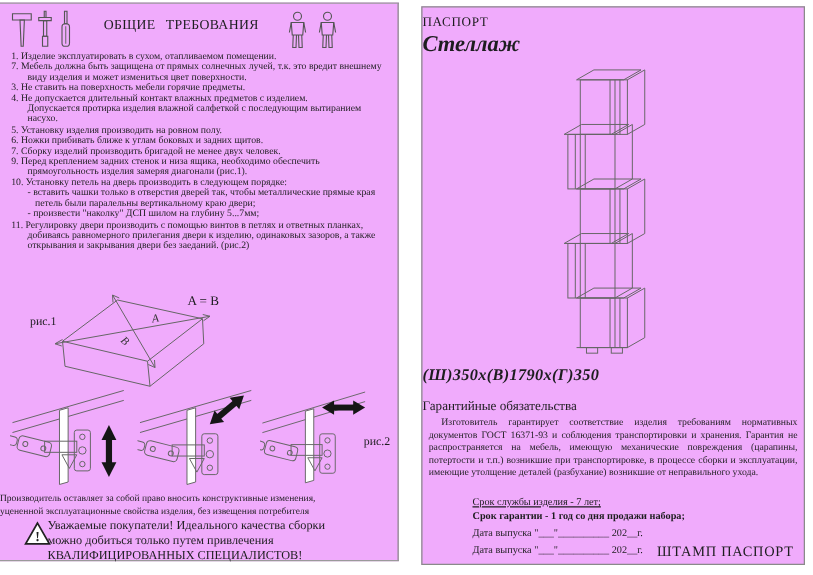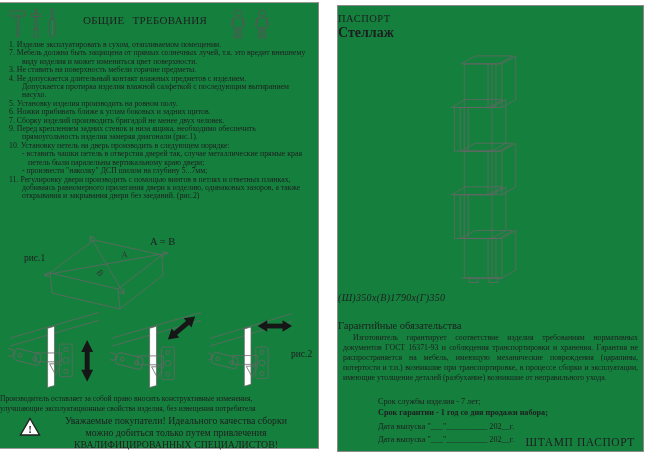--- a/index.html
+++ b/index.html
@@ -2,21 +2,21 @@
 <html><head>
 <meta charset="utf-8">
 <style>
   html,body{margin:0;padding:0;}
   body{
     width:650px;height:460px;overflow:hidden;background:#ffffff;
     font-family:"Liberation Serif", serif;color:#1d1d1f;
     -webkit-font-smoothing:antialiased;
   }
   .page{position:relative;width:650px;height:460px;background:#fff;}
-  .panel{position:absolute;background:#15803d;}
+  .panel{position:absolute;background:#f0abfc;}
   .panel-left{
     left:0;top:2px;width:318px;height:445px;
     border-top:1px solid #9a9a9a;border-right:1px solid #8a8a8a;border-bottom:1px solid #9a9a9a;
   }
   .panel-right{
     left:337px;top:5px;width:305px;height:445px;
     border:1px solid #8a8a8a;
   }
   .abs{position:absolute;}
   .ctr{text-align:left;left:0;right:0;}
@@ -24,31 +24,31 @@
   .lp-title{top:11px;left:58px;width:174px;text-align:center;font-size:11px;
     word-spacing:5px;letter-spacing:.3px;white-space:nowrap;}
   .reqs{left:9px;top:38px;width:299px;font-size:7.8px;line-height:8.4px;}
   .req[data-level="0"]{padding-left:13px;text-indent:-13px;}
   .req[data-level="1"]{padding-left:13px;text-indent:0;}
   .req[data-level="2"]{padding-left:19px;text-indent:-6px;}
   .fig1-eq{left:150px;top:233px;font-size:10.5px;}
   .fig1-label{left:24px;top:250px;font-size:9.5px;}
   .fig2-label{left:291px;top:346px;font-size:9.5px;}
   .mfg-note{top:391px;font-size:7.6px;line-height:1.28;white-space:pre-line;}
-  .warning-text{left:38px;right:4px;top:412px;text-align:center;font-size:9.8px;
+  .warning-text{left:38px;right:4px;top:412px;text-align:left;font-size:9.8px;
     line-height:1.2;white-space:pre-line;}
   
   .rp-doc{top:7px;font-size:10.5px;letter-spacing:.5px;}
-  .rp-name{top:19px;font-size:14px;font-weight:bold;}
-  .rp-dims{top:286px;font-size:10px;font-weight:normal;font-style:italic;letter-spacing:.3px;}
+  .rp-name{top:19px;font-size:18px;font-weight:bold;font-style:italic;}
+  .rp-dims{top:286px;font-size:13px;font-weight:bold;font-style:italic;letter-spacing:.3px;}
   .wr-title{top:314px;font-size:10.5px;}
   .wr-body{left:5px;right:5px;top:327px;font-size:7.8px;line-height:1.27;
     text-align:justify;text-indent:10px;}
   .wr-discount{top:368px;font-size:7.8px;line-height:1.3;white-space:pre-line;}
-  .wr-line1{left:40px;top:391px;font-size:8.2px;}
+  .wr-line1{left:40px;top:391px;font-size:8.2px;text-decoration:underline;}
   .wr-line2{left:40px;top:402px;font-size:8.2px;font-weight:bold;}
   .wr-date1{left:40px;top:416px;font-size:8.2px;}
   .wr-date2{left:40px;top:429px;font-size:8.2px;}
   .wr-stamp{right:8px;top:430px;font-size:11.5px;letter-spacing:.6px;}
   svg{display:block;}
   .ln{stroke:#555;stroke-width:.9;fill:none;}
   .lnthin{stroke:#666;stroke-width:.8;fill:none;}
   .blk{fill:#161616;stroke:none;}
 </style>
 </head>
@@ -108,21 +108,21 @@
 
         <div class="req" data-level="0">6. Ножки прибивать ближе к углам боковых и задних щитов.</div>
 
         <div class="req" data-level="0">7. Сборку изделий производить бригадой не менее двух человек.</div>
 
 
         <div class="req" data-level="0">9. Перед креплением задних стенок и низа ящика, необходимо обеспечить прямоугольность изделия замеряя диагонали (рис.1).</div>
 
         <div class="req" data-level="0">10. Установку петель на дверь производить в следующем порядке:</div>
 
-        <div class="req" data-level="2">- вставить чашки петель в отверстия дверей так, случае металлические прямые края петель были паралельны вертикальному краю двери;</div>
+        <div class="req" data-level="2">- вставить чашки только в отверстия дверей так, чтобы металлические прямые края петель были паралельны вертикальному краю двери;</div>
 
         <div class="req" data-level="2">- произвести "наколку" ДСП шилом на глубину 5...7мм;</div>
 
 
         <div class="req" data-level="0">11. Регулировку двери производить с помощью винтов в петлях и ответных планках, добиваясь равномерного прилегания двери к изделию, одинаковых зазоров, а также открывания и закрывания двери без заеданий. (рис.2)</div>
       </div>
 
     <div class="abs fig1-eq">A = B</div>
     <svg class="abs" style="left:36px;top:224px;" width="134" height="88" viewBox="0 0 134 88">
       <g class="lnthin">
@@ -217,21 +217,21 @@
       </g>
       <g class="blk">
         <rect x="60" y="16.5" width="20" height="5"></rect>
         <path d="M52,19 L62,13 L62,25 Z"></path>
         <path d="M88,19 L78,13 L78,25 Z"></path>
       </g>
     </svg>
     <div class="abs fig2-label">рис.2</div>
 
     <div class="abs ctr mfg-note">Производитель оставляет за собой право вносить конструктивные изменения,
-улучшающие эксплуатационные свойства изделия, без извещения потребителя</div>
+уцененной эксплуатационные свойства изделия, без извещения потребителя</div>
 
     <svg class="abs" style="left:19px;top:414px;" width="22" height="20" viewBox="0 0 22 20">
       <path d="M11,1.5 L20.5,18 L1.5,18 Z" fill="#fff" stroke="#222" stroke-width="1.4"></path>
       <text x="11" y="15.5" text-anchor="middle" font-family="Liberation Serif, serif" font-size="11" font-weight="bold" fill="#222">!</text>
     </svg>
     <div class="abs warning-text">Уважаемые покупатели! Идеального качества сборки
 можно добиться только путем привлечения
 КВАЛИФИЦИРОВАННЫХ СПЕЦИАЛИСТОВ!</div>
   </div>
 

